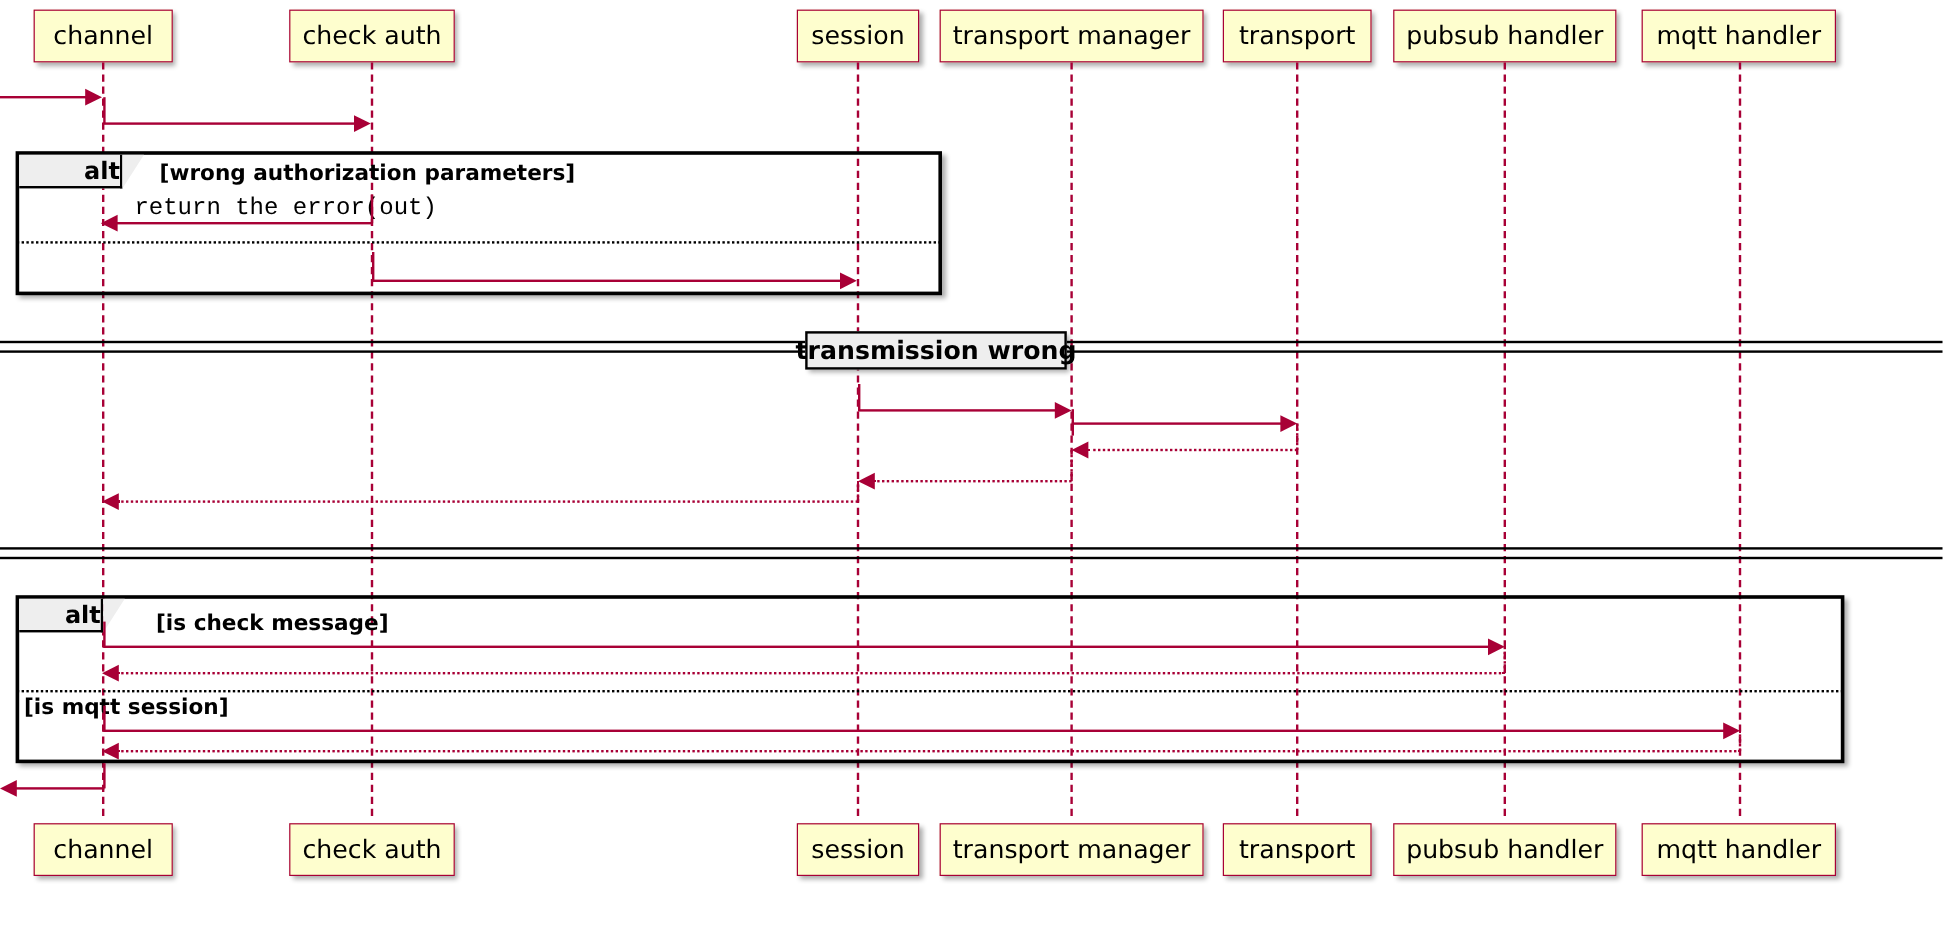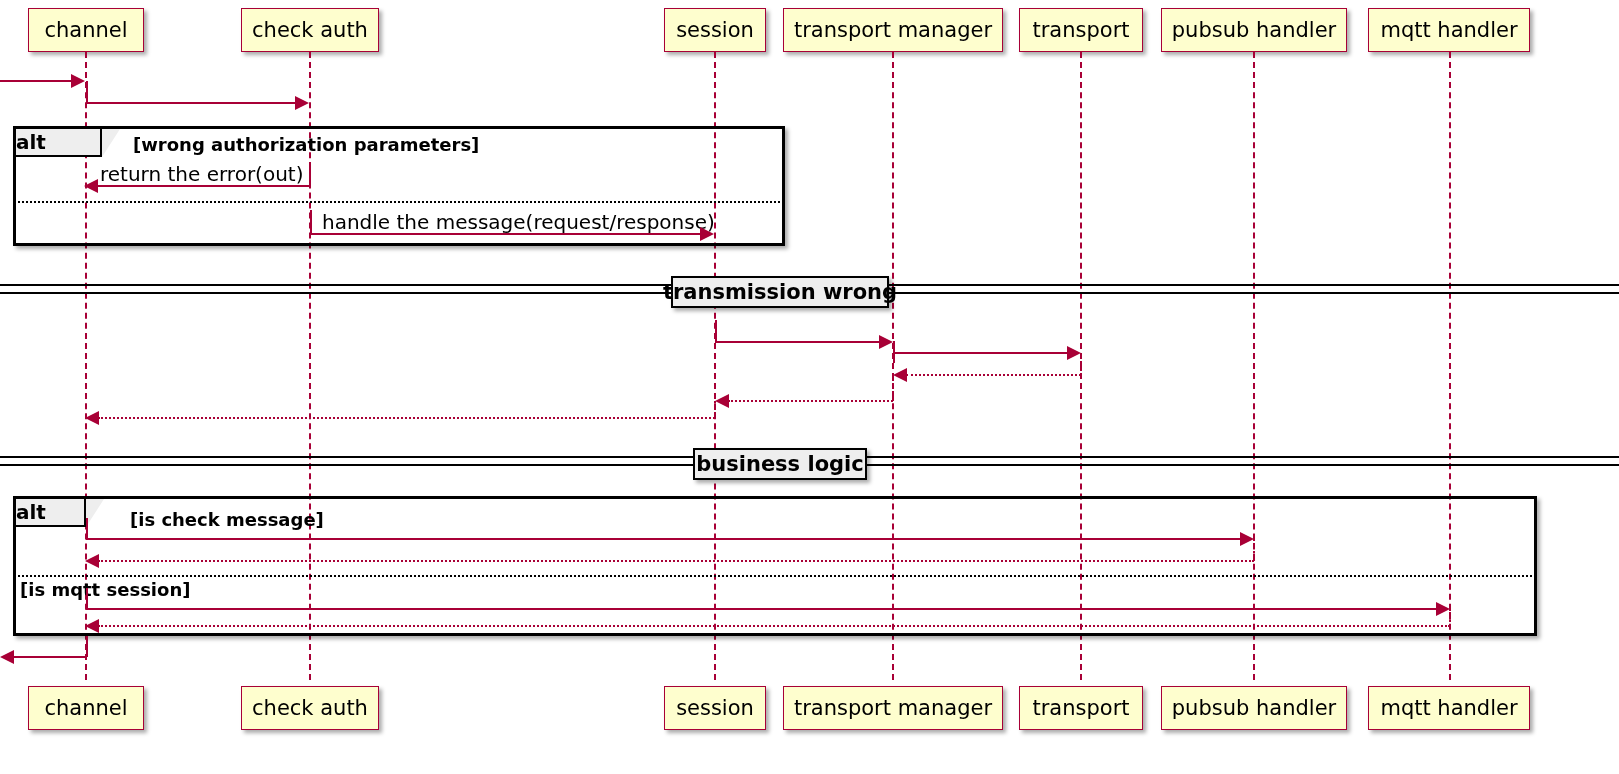--- a/index.html
+++ b/index.html
@@ -88,25 +88,26 @@
     box-shadow: 3px 3px 4px rgba(0,0,0,0.33);
   }
   .group-tab {
     position: absolute;
     box-sizing: border-box;
     background: #EEEEEE;
     border-right: 2px solid #000000;
     border-bottom: 2px solid #000000;
     display: flex;
     align-items: center;
-    justify-content: flex-start;
+    justify-content: flex-end;
     font-size: 20px;
     font-weight: bold;
     color: #000000;
     line-height: 1;
+    padding-left: 44px;
   }
   .group-tab-notch {
     position: absolute;
     width: 0;
     height: 0;
   }
   .group-cond {
     position: absolute;
     font-size: 18px;
     font-weight: bold;
@@ -185,32 +186,29 @@
 
   <div class="group-frame" style="left:13px; top:126px; width:772px; height:120px;"></div>
   <div class="group-tab" style="left:16px; top:129px; width:86px; height:28px;">
     <span>alt</span>
   </div>
   <div class="group-tab-notch" style="left:102px; top:129px; border-top:28px solid #EEEEEE; border-right:18px solid transparent;"></div>
   <div class="group-cond" style="left:133px; top:136px;">
     <span>[wrong authorization parameters]</span>
   </div>
 
-  <div class="msg-label" style="left:100px; top:164px;">
+  <div class="msg-label" style="left:112px; top:164px;font-family:Liberation Mono, monospace;">
     <span>return the error(out)</span>
   </div>
   <div class="msg-stub" style="left:309px; top:162px; height:24px;"></div>
   <div class="msg-line" style="left:97px; top:185px; width:213px;"></div>
   <div class="arrowhead left" style="left:84px; top:179px;"></div>
 
   <div class="group-divider" style="left:14px; top:201px; width:770px;"></div>
 
-  <div class="msg-label" style="left:322px; top:212px;">
-    <span>handle the message(request/response)</span>
-  </div>
   <div class="msg-stub" style="left:310px; top:210px; height:24px;"></div>
   <div class="msg-line" style="left:310px; top:233px; width:391px;"></div>
   <div class="arrowhead right" style="left:700px; top:227px;"></div>
 
   <div class="divider-rule" style="left:0px; top:284px; width:1619px;"></div>
   <div class="divider-rule" style="left:0px; top:292px; width:1619px;"></div>
   <div class="divider-box" style="left:671px; top:276px; width:218px; height:32px;">
     <span>transmission wrong</span>
   </div>
 
@@ -229,23 +227,20 @@
   <div class="msg-stub dotted" style="left:892px; top:375px; height:26px;"></div>
   <div class="msg-line dotted" style="left:728px; top:400px; width:165px;"></div>
   <div class="arrowhead left" style="left:715px; top:394px;"></div>
 
   <div class="msg-stub dotted" style="left:714px; top:401px; height:17px;"></div>
   <div class="msg-line dotted" style="left:98px; top:417px; width:617px;"></div>
   <div class="arrowhead left" style="left:85px; top:411px;"></div>
 
   <div class="divider-rule" style="left:0px; top:456px; width:1619px;"></div>
   <div class="divider-rule" style="left:0px; top:464px; width:1619px;"></div>
-  <div class="divider-box" style="left:693px; top:448px; width:174px; height:32px;">
-    <span>business logic</span>
-  </div>
 
   <div class="group-frame" style="left:13px; top:496px; width:1524px; height:140px;"></div>
   <div class="group-tab" style="left:16px; top:499px; width:70px; height:28px;">
     <span>alt</span>
   </div>
   <div class="group-tab-notch" style="left:86px; top:499px; border-top:28px solid #EEEEEE; border-right:18px solid transparent;"></div>
   <div class="group-cond" style="left:130px; top:511px;">
     <span>[is check message]</span>
   </div>
 

